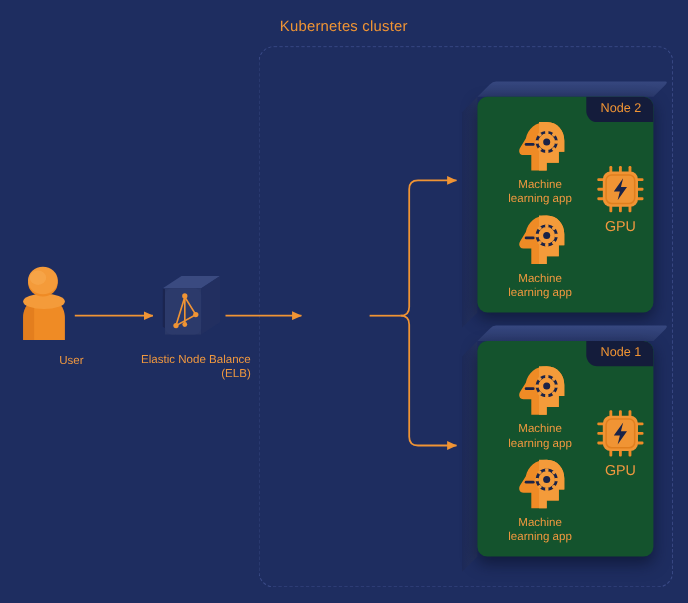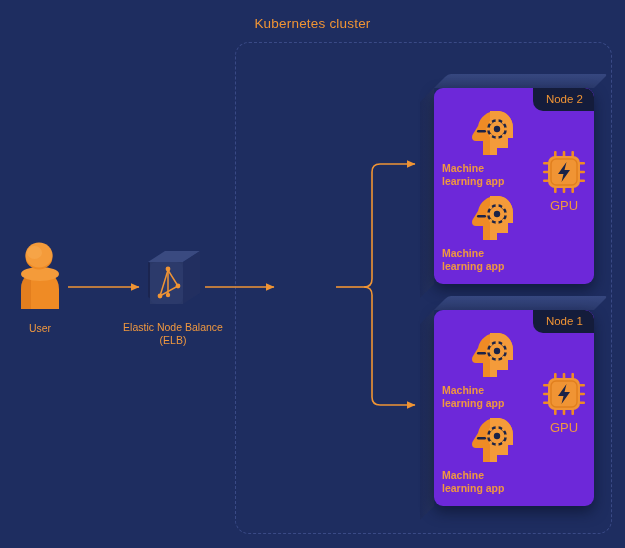--- a/index.html
+++ b/index.html
@@ -38,48 +38,48 @@
     border-radius:3px 3px 0 0;
   }
   .node-side {
     position:absolute; left:0; top:14px; width:14px; height:196px;
     background:linear-gradient(90deg,#1d2a59 0%,#26335f 100%);
     transform:skewY(-45deg);
     transform-origin:top right;
   }
   .node-face {
     position:absolute; left:14px; top:14px; width:160px; height:196px;
-    background:#6d28d9;
+    background:#14532d;
     border-radius:9px;
     box-shadow:0 6px 14px rgba(8,12,32,.55);
     overflow:hidden;
   }
   .node-badge {
     position:absolute; right:0; top:0;
     background:#141c3b;
     color:#f09434;
     font-size:11.5px;
     padding:5px 11px 6px 13px;
     border-radius:0 9px 0 10px;
     white-space:nowrap;
   }
 
-  .ml-block { position:absolute; width:98px;font-weight:bold; }
+  .ml-block { position:absolute; text-align:center; width:98px; }
   .gpu-block { position:absolute; text-align:center; width:62px; }
   .cap {
     color:#f0983f;
     font-size:10.5px;
     line-height:12.6px;
     margin-top:4px;
     white-space:pre-line;
   }
   .gpu-cap { color:#f0983f; font-size:13px; margin-top:4px; }
 
   
-  .item { position:absolute; text-align:center; }
+  .item { position:absolute; text-align:right; }
   .item .lbl {
     color:#f0983f;
     font-size:10.5px;
     line-height:13px;
     margin-top:7px;
     white-space:pre-line;
   }
 
   svg { display:block; overflow:visible; }
   .conn { position:absolute; left:0; top:0; width:625px; height:548px; pointer-events:none; }

